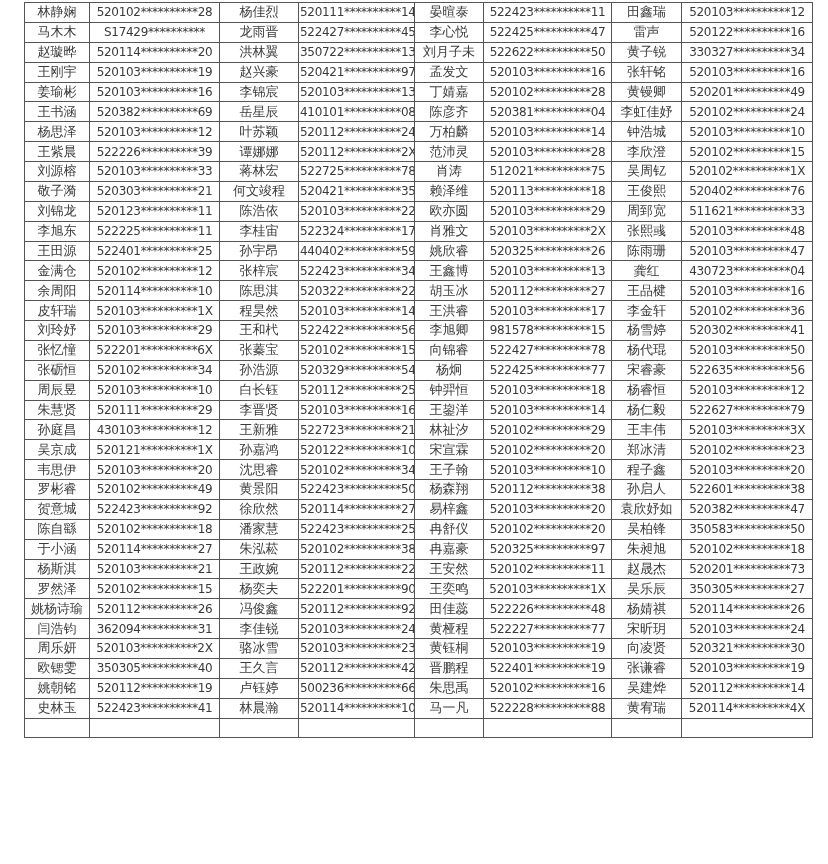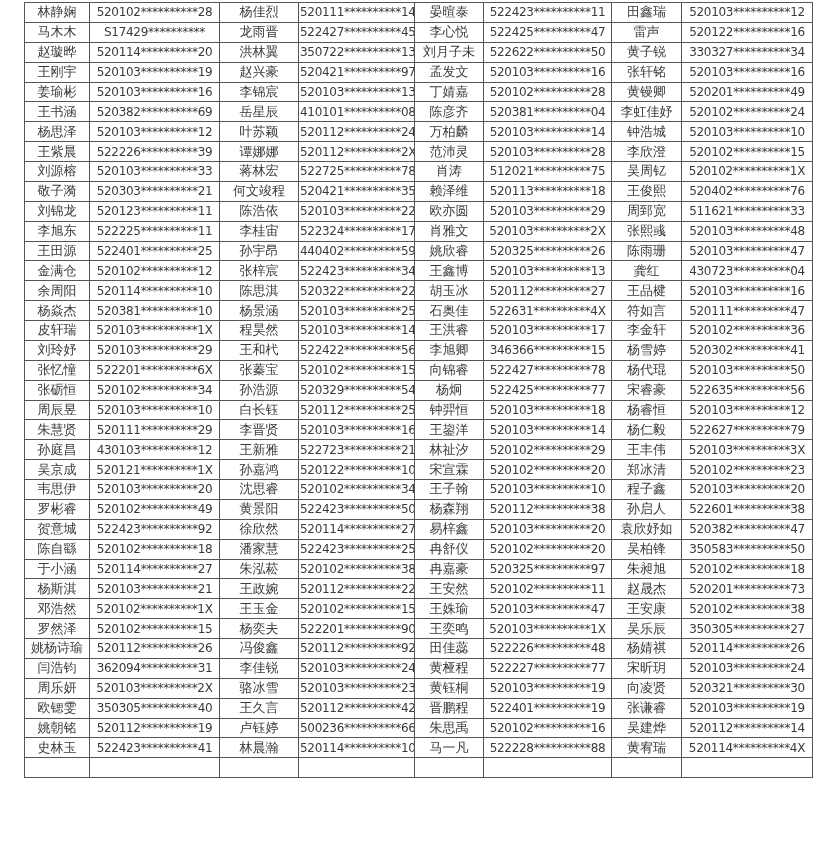--- a/index.html
+++ b/index.html
@@ -200,46 +200,36 @@
           <td class="name-cell">余周阳</td>
           <td class="id-cell">520114**********10</td>
           <td class="name-cell">陈思淇</td>
           <td class="id-cell">520322**********22</td>
           <td class="name-cell">胡玉冰</td>
           <td class="id-cell">520112**********27</td>
           <td class="name-cell">王品楗</td>
           <td class="id-cell">520103**********16</td>
         </tr>
         <tr>
-          <td class="name-cell">杨焱杰</td>
-          <td class="id-cell">520381**********10</td>
-          <td class="name-cell">杨景涵</td>
-          <td class="id-cell">520103**********25</td>
-          <td class="name-cell">石奥佳</td>
-          <td class="id-cell">522631**********4X</td>
-          <td class="name-cell">符如言</td>
-          <td class="id-cell">520111**********47</td>
-        </tr>
-        <tr>
           <td class="name-cell">皮轩瑞</td>
           <td class="id-cell">520103**********1X</td>
           <td class="name-cell">程昊然</td>
           <td class="id-cell">520103**********14</td>
           <td class="name-cell">王洪睿</td>
           <td class="id-cell">520103**********17</td>
           <td class="name-cell">李金轩</td>
           <td class="id-cell">520102**********36</td>
         </tr>
         <tr>
           <td class="name-cell">刘玲妤</td>
           <td class="id-cell">520103**********29</td>
           <td class="name-cell">王和杙</td>
           <td class="id-cell">522422**********56</td>
           <td class="name-cell">李旭卿</td>
-          <td class="id-cell">346366**********15</td>
+          <td class="id-cell">981578**********15</td>
           <td class="name-cell">杨雪婷</td>
           <td class="id-cell">520302**********41</td>
         </tr>
         <tr>
           <td class="name-cell">张忆憧</td>
           <td class="id-cell">522201**********6X</td>
           <td class="name-cell">张蓁宝</td>
           <td class="id-cell">520102**********15</td>
           <td class="name-cell">向锦睿</td>
           <td class="id-cell">522427**********78</td>
@@ -350,30 +340,20 @@
           <td class="name-cell">杨斯淇</td>
           <td class="id-cell">520103**********21</td>
           <td class="name-cell">王政婉</td>
           <td class="id-cell">520112**********22</td>
           <td class="name-cell">王安然</td>
           <td class="id-cell">520102**********11</td>
           <td class="name-cell">赵晟杰</td>
           <td class="id-cell">520201**********73</td>
         </tr>
         <tr>
-          <td class="name-cell">邓浩然</td>
-          <td class="id-cell">520102**********1X</td>
-          <td class="name-cell">王玉金</td>
-          <td class="id-cell">520102**********15</td>
-          <td class="name-cell">王姝瑜</td>
-          <td class="id-cell">520103**********47</td>
-          <td class="name-cell">王安康</td>
-          <td class="id-cell">520102**********38</td>
-        </tr>
-        <tr>
           <td class="name-cell">罗然泽</td>
           <td class="id-cell">520102**********15</td>
           <td class="name-cell">杨奕夫</td>
           <td class="id-cell">522201**********90</td>
           <td class="name-cell">王奕鸣</td>
           <td class="id-cell">520103**********1X</td>
           <td class="name-cell">吴乐辰</td>
           <td class="id-cell">350305**********27</td>
         </tr>
         <tr>

